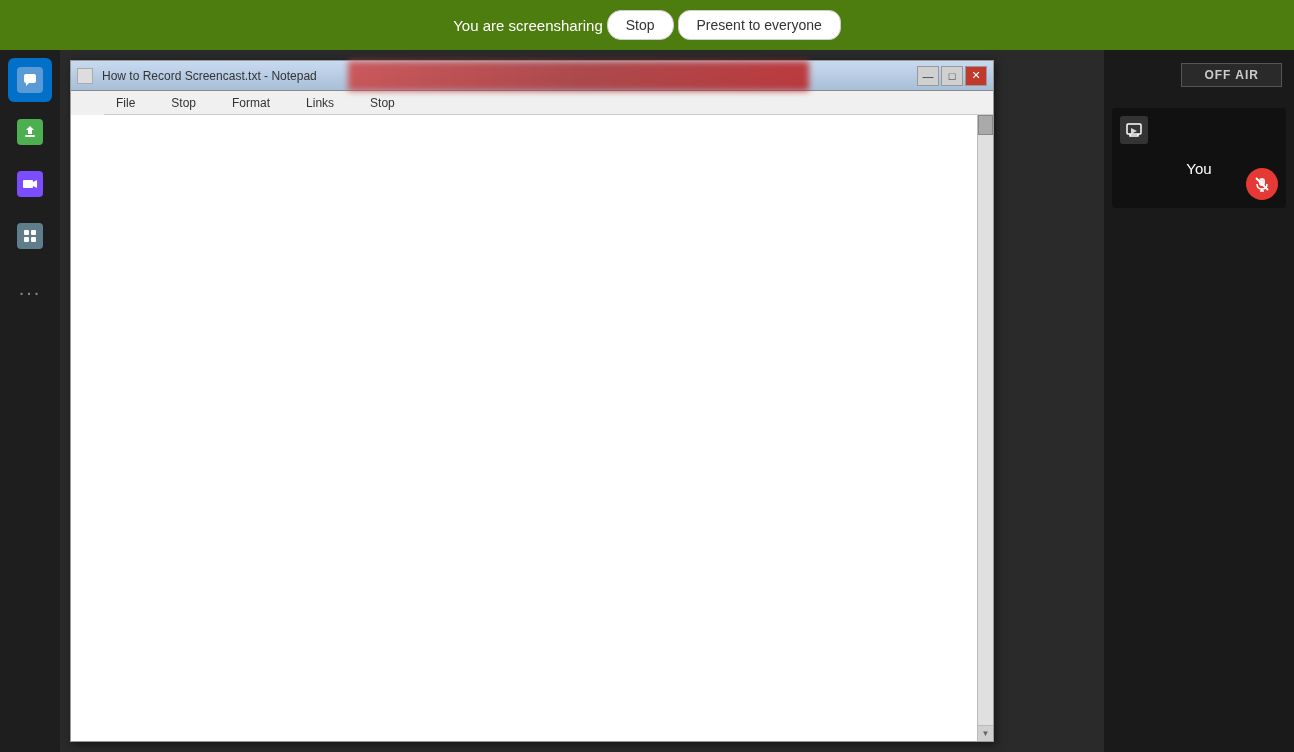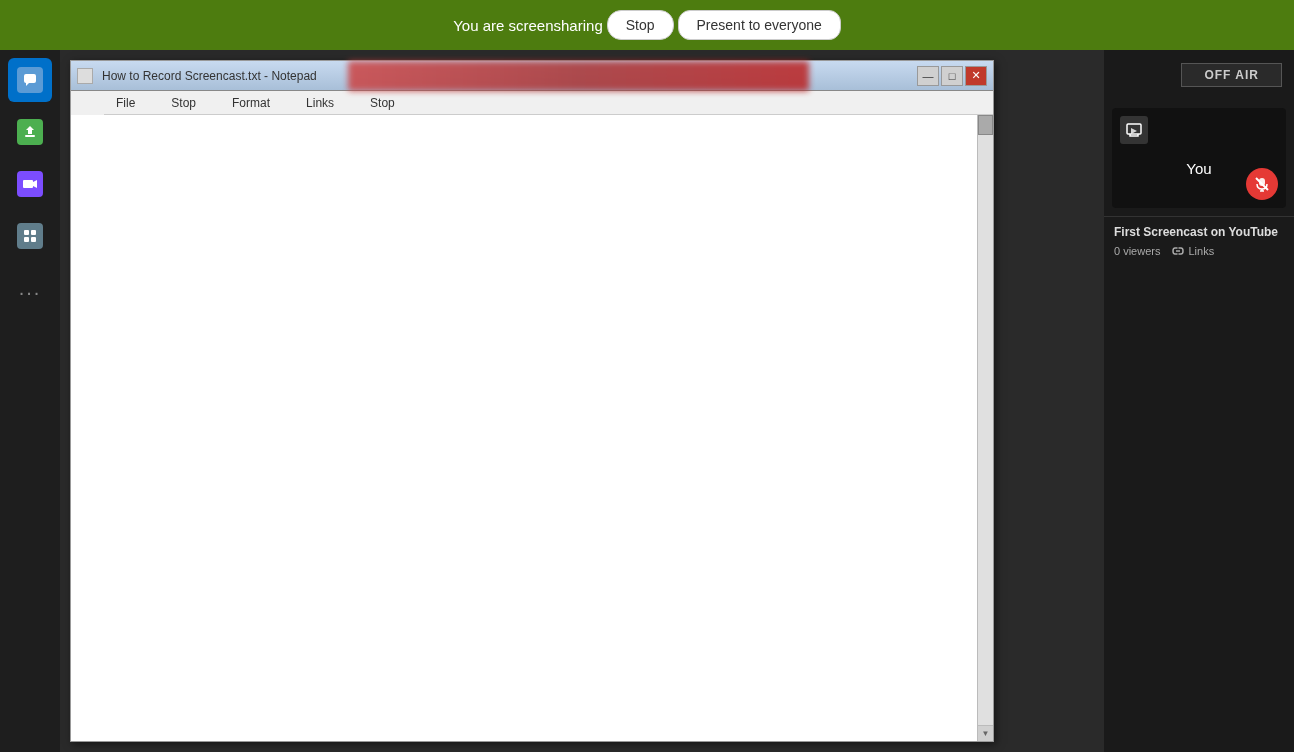--- a/index.html
+++ b/index.html
@@ -425,30 +425,16 @@
         <div class="mute-btn">
           <svg width="16" height="16" viewBox="0 0 16 16">
             <rect x="5" y="2" width="6" height="8" rx="3" fill="white" opacity="0.9"></rect>
             <path d="M3 8 Q3 13 8 13 Q13 13 13 8" stroke="white" stroke-width="1.5" fill="none"></path>
             <line x1="8" y1="13" x2="8" y2="15" stroke="white" stroke-width="1.5"></line>
             <line x1="6" y1="15" x2="10" y2="15" stroke="white" stroke-width="1.5"></line>
             <line x1="2" y1="2" x2="14" y2="14" stroke="white" stroke-width="2"></line>
           </svg>
         </div>
       </div>
-      <div class="bottom-info">
-        <div class="stream-title">First Screencast on YouTube</div>
-        <div class="stream-stats">
-          <span class="viewers-text">0 viewers</span>
-          <div class="links-btn">
-            <svg width="12" height="12" viewBox="0 0 12 12">
-              <path d="M5 3 L3 3 Q1 3 1 6 Q1 9 3 9 L5 9" stroke="#aaa" stroke-width="1.5" fill="none" stroke-linecap="round"></path>
-              <path d="M7 3 L9 3 Q11 3 11 6 Q11 9 9 9 L7 9" stroke="#aaa" stroke-width="1.5" fill="none" stroke-linecap="round"></path>
-              <line x1="4" y1="6" x2="8" y2="6" stroke="#aaa" stroke-width="1.5"></line>
-            </svg>
-            <span>Links</span>
-          </div>
-        </div>
-      </div>
     </div>
   </div>
 
 </div>
 
 </body></html>

